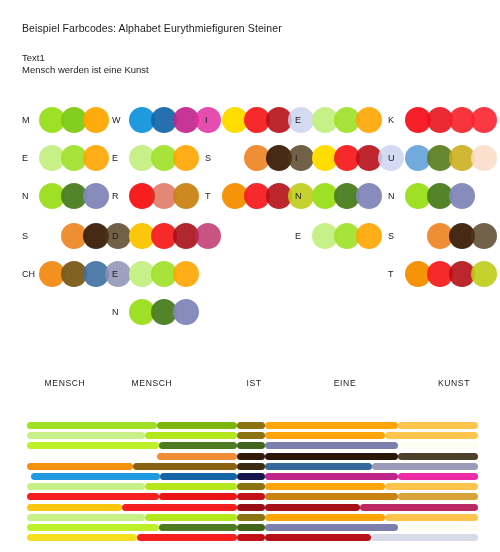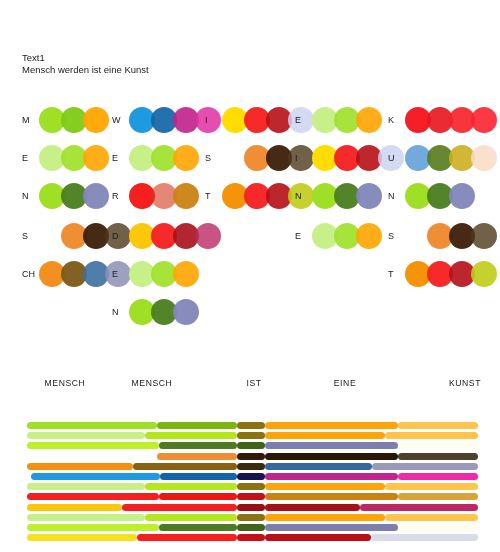--- a/index.html
+++ b/index.html
@@ -36,20 +36,21 @@
         transform:translateX(-50%);white-space:nowrap;}
   .bars{position:absolute;left:0;top:44px;width:500px;}
   .bar{position:relative;height:7px;margin-bottom:3.2px;width:500px;}
   .seg{position:absolute;top:0;height:7px;border-radius:3.5px;}
 </style>
 </head>
 <body>
 
 <div id="page">
 
+  <div class="hdr title">Beispiel Farbcodes: Alphabet Eurythmiefiguren Steiner</div>
   <div class="hdr sub1">Text1</div>
   <div class="hdr sub2">Mensch werden ist eine Kunst</div>
 
   <div class="letters" id="letters">
       <div class="lcol" style="left: 22px;">
         <div class="lrow" style="top: 6px;">
           <div class="llab">M</div>
           <div class="pillwrap">
             <div class="circ" style="left: 0px; background: rgb(159, 224, 38); opacity: 1;"></div>
             <div class="circ" style="left: 22px; background: rgb(124, 201, 14); opacity: 0.92;"></div>
@@ -251,21 +252,21 @@
         </div>
       </div>
     </div>
 
   <div class="chart">
     <div class="wlabels" id="wlabels">
         <div class="wlab" style="left: 65px;">MENSCH</div>
         <div class="wlab" style="left: 152px;">MENSCH</div>
         <div class="wlab" style="left: 254px;">IST</div>
         <div class="wlab" style="left: 345px;">EINE</div>
-        <div class="wlab" style="left: 461px; padding-left: 8px;">KUNST</div>
+        <div class="wlab" style="left: 450px; padding-left: 8px;">KUNST</div>
       </div>
     <div class="bars" id="bars">
         <div class="bar">
           <div class="seg" style="left: 27px; width: 130px; background: rgb(159, 224, 38);"></div>
           <div class="seg" style="left: 157px; width: 80px; background: rgb(124, 181, 14);"></div>
           <div class="seg" style="left: 237px; width: 28px; background: rgb(138, 115, 16);"></div>
           <div class="seg" style="left: 265px; width: 133px; background: rgb(255, 165, 10);"></div>
           <div class="seg" style="left: 398px; width: 80px; background: rgb(255, 196, 76);"></div>
         </div>
         <div class="bar">

